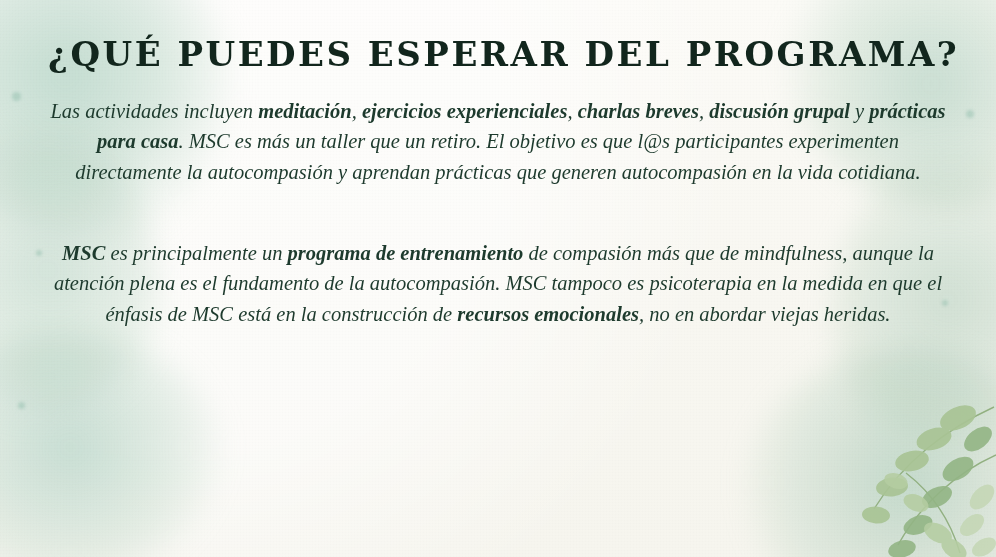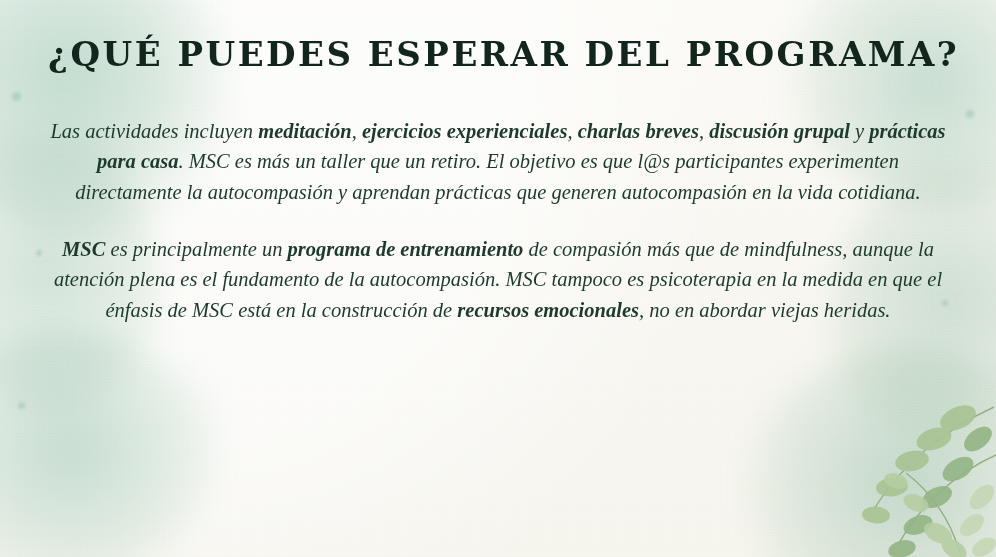--- a/index.html
+++ b/index.html
@@ -109,22 +109,22 @@
     white-space: nowrap;
   }
 
   .para {
     color: #1d3a2d;
     font-size: 20.5px;
     line-height: 1.48;
     margin: 0 auto;
     max-width: 900px;
   }
-  .para.p1 { margin-top: 42px; }
-  .para.p2 { margin-top: 27px; }
+  .para.p1 { margin-top: 22px; }
+  .para.p2 { margin-top: 51px; }
   .para.p3 { margin-top: 34px; max-width: 890px; }
 
   .b { font-weight: bold; }
   .ital { font-style: italic; }
 
   
   .leaves {
     position: absolute;
     right: 0;
     bottom: 0;

